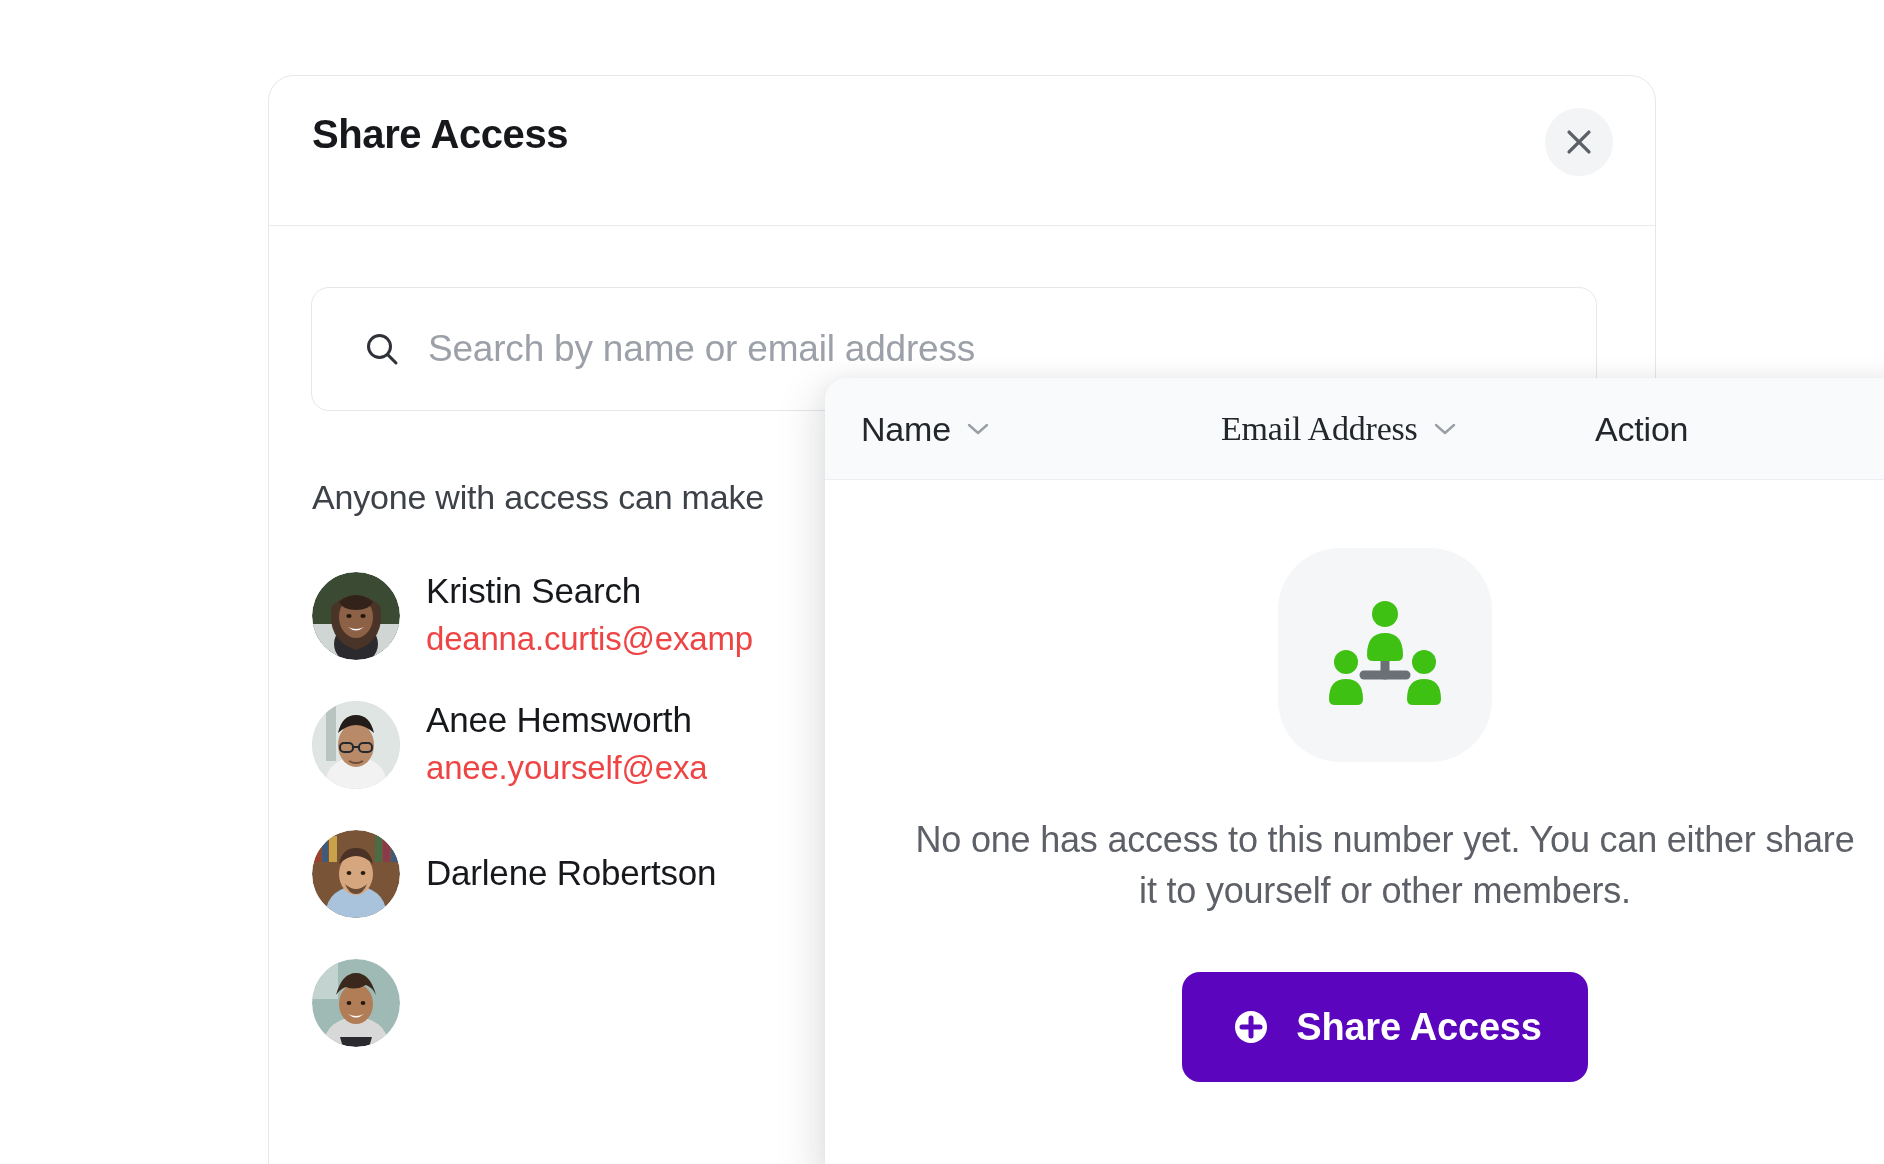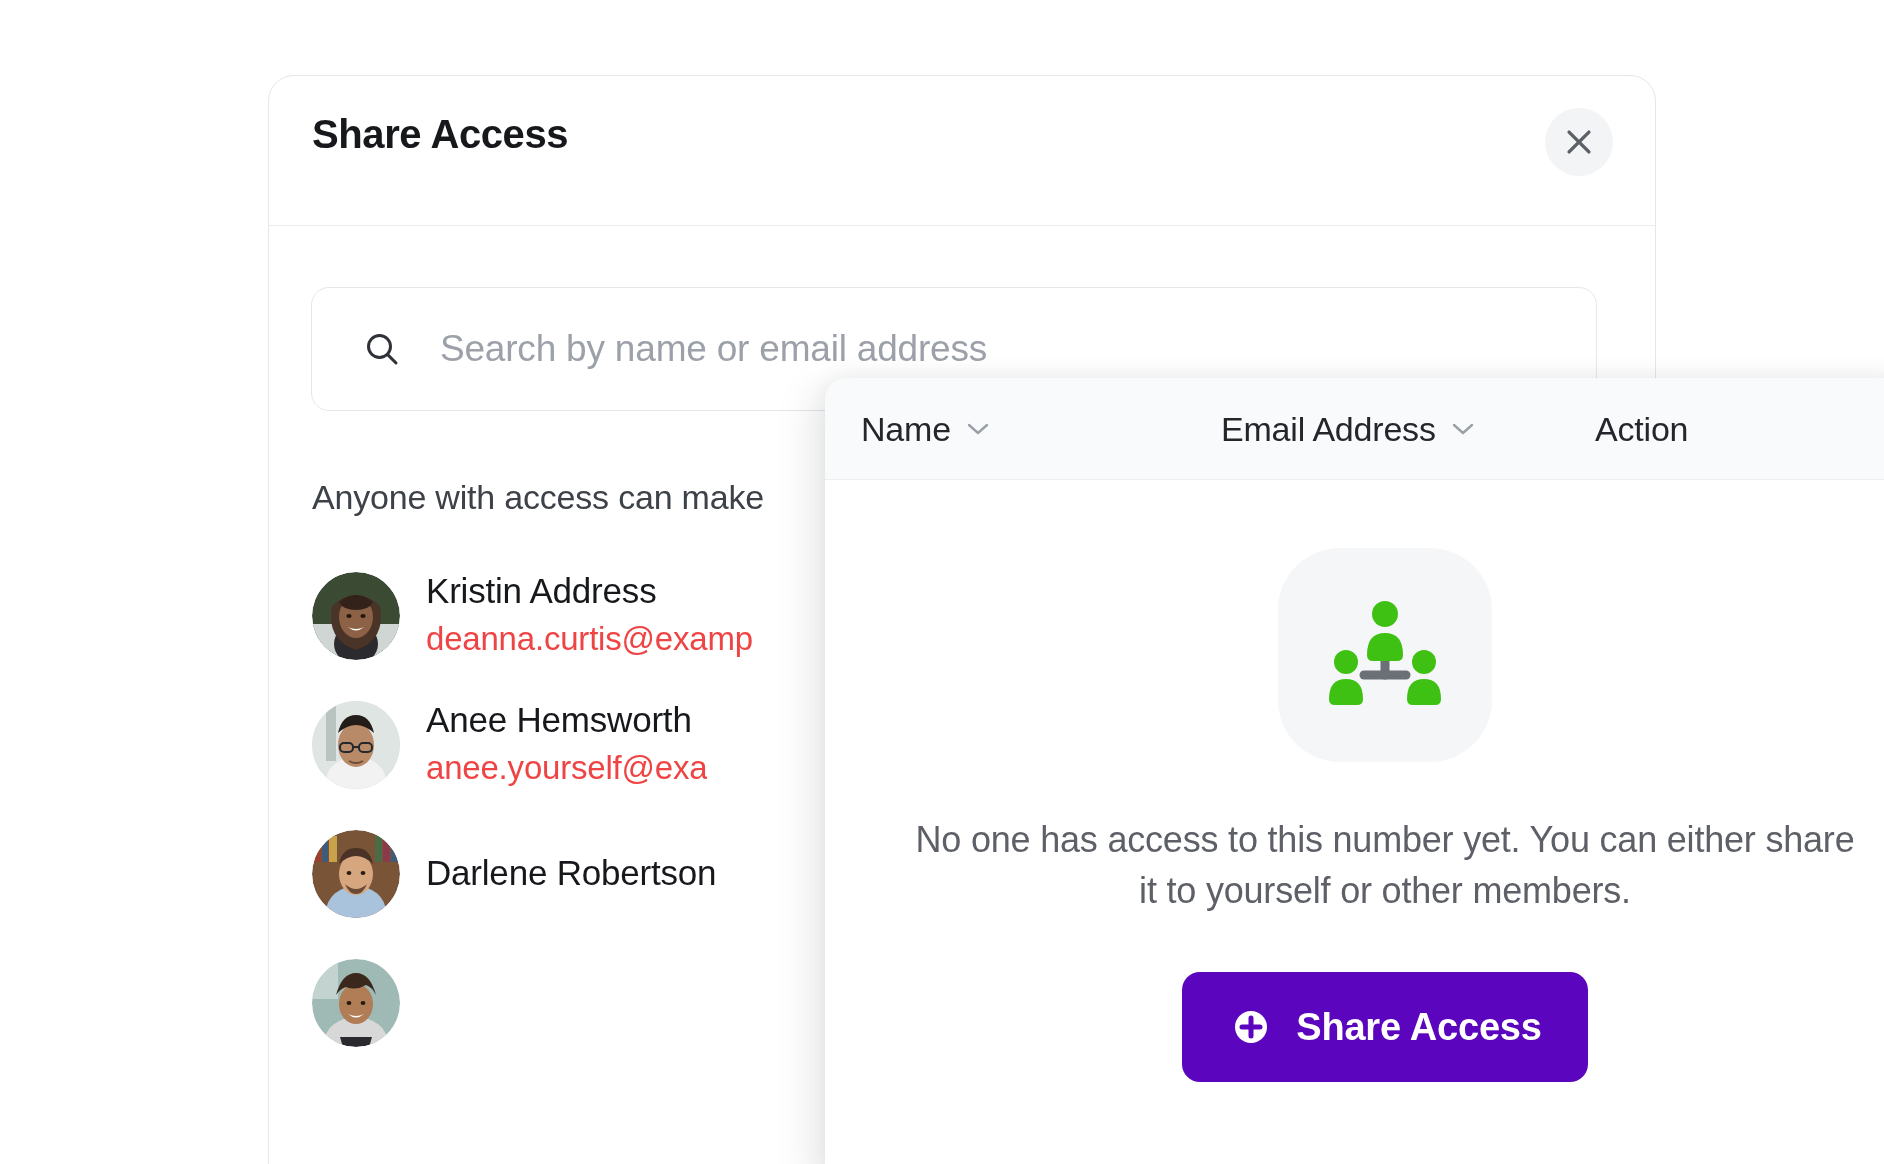--- a/index.html
+++ b/index.html
@@ -77,21 +77,20 @@
     position: absolute;
     left: 42px;
     top: 61px;
     width: 1286px;
     height: 124px;
     border: 1px solid #E6E7EA;
     border-radius: 18px;
     background: #ffffff;
     display: flex;
     align-items: center;
-    gap: 12px;
   }
   .search-icon {
     margin-left: 48px;
     width: 44px;
     height: 44px;
     display: flex;
     align-items: center;
     justify-content: center;
     flex: none;
   }
@@ -196,21 +195,21 @@
     height: 102px;
     display: flex;
     align-items: center;
     gap: 14px;
     font-size: 34px;
     color: #23262B;
     white-space: nowrap;
     letter-spacing: -0.2px;
   }
   .col-name   { left: 36px; }
-  .col-email  { left: 396px; }
+  .col-email  { left: 396px; font-family: Liberation Serif, serif; }
   .col-action { left: 770px; }
   .chev { display: inline-block; width: 26px; height: 16px; flex: none; }
 
   
   .empty-state {
     position: absolute;
     left: 0;
     top: 102px;
     width: 1120px;
     height: 718px;
@@ -303,21 +302,21 @@
                 <path d="M20 34 q24 -22 48 0 q6 34 -24 44 q-30 -10 -24 -44z" fill="#4a3327"></path>
                 <ellipse cx="44" cy="45" rx="17" ry="21" fill="#8d6145"></ellipse>
                 <path d="M27 30 q17 -14 34 0 q-4 8 -17 8 q-13 0 -17 -8z" fill="#33221a"></path>
                 <ellipse cx="37" cy="44" rx="2.6" ry="2.1" fill="#22170f"></ellipse>
                 <ellipse cx="51" cy="44" rx="2.6" ry="2.1" fill="#22170f"></ellipse>
                 <path d="M36 55 q8 7 16 0 q-8 4 -16 0z" fill="#fdfdfd"></path>
               </g>
             </svg>
           </div>
           <div class="contact-text">
-            <div class="contact-name">Kristin Address</div>
+            <div class="contact-name">Kristin Search</div>
             <div class="contact-email">deanna.curtis@examp</div>
           </div>
         </div>
 
         <div class="contact-row">
           <div class="avatar">
             <svg class="face" viewBox="0 0 88 88">
               <defs>
                   <clipPath id="c2">
                     <circle cx="44" cy="44" r="44"></circle>

